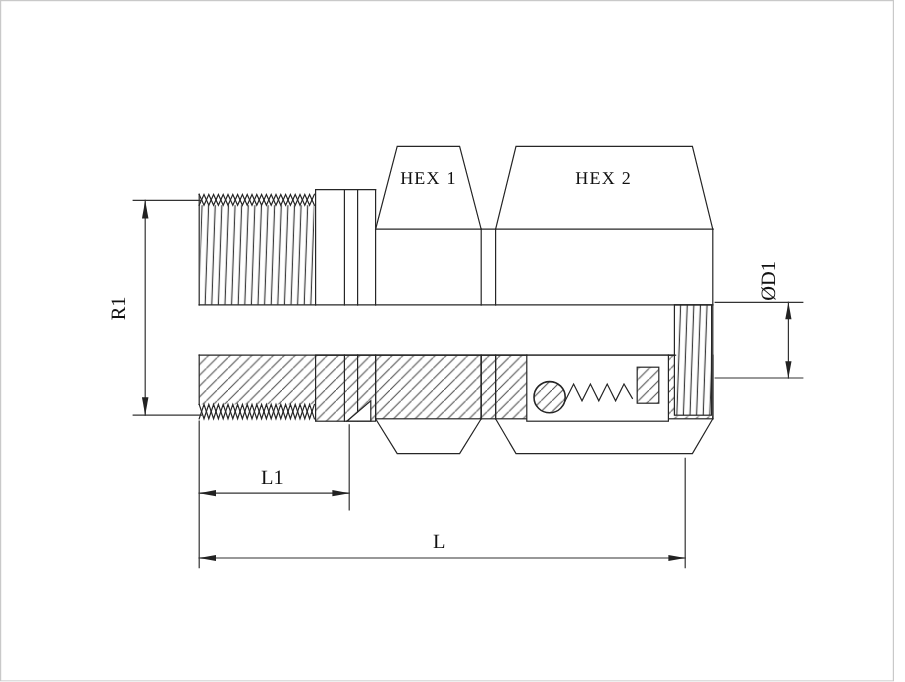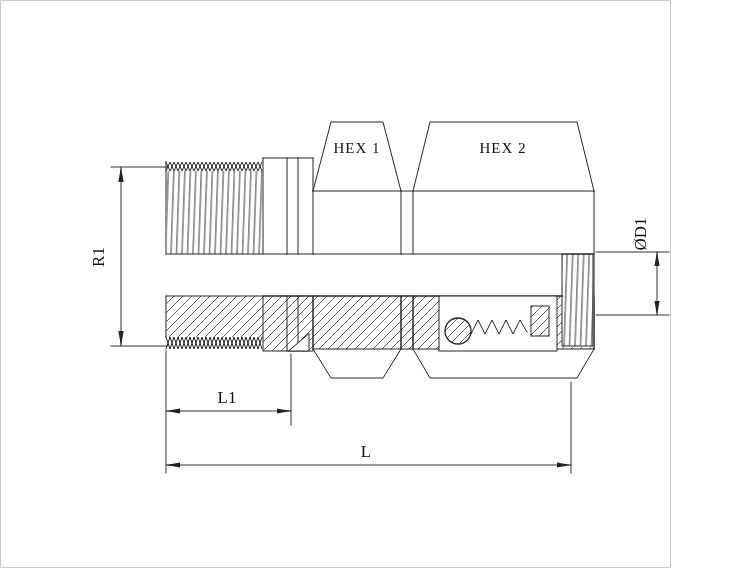--- a/index.html
+++ b/index.html
@@ -1,18 +1,18 @@
 <!DOCTYPE html>
 <html><head>
 <meta charset="utf-8">
 <style>
   html,body{margin:0;padding:0;background:#ffffff;}
   .frame{
     position:relative;
-    width:671px;height:568px;
+    width:745px;height:568px;
     box-sizing:border-box;
     background:#ffffff;
     border:1px solid #c9c9c9;
     overflow:hidden;
     font-family:"Liberation Serif", "DejaVu Serif", serif;
   }
   svg{display:block;}
   .lbl{fill:#111111;font-family:"Liberation Serif", "DejaVu Serif", serif;}
   .part{font-size:15px;letter-spacing:1px;}
   .dim{font-size:17px;}

